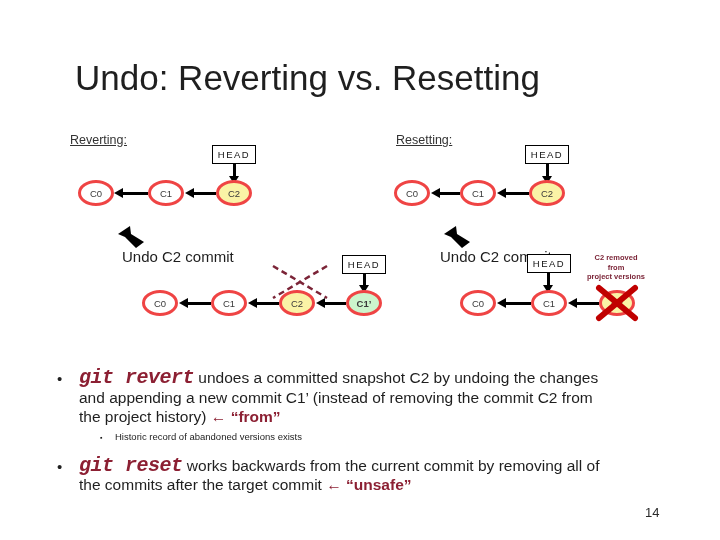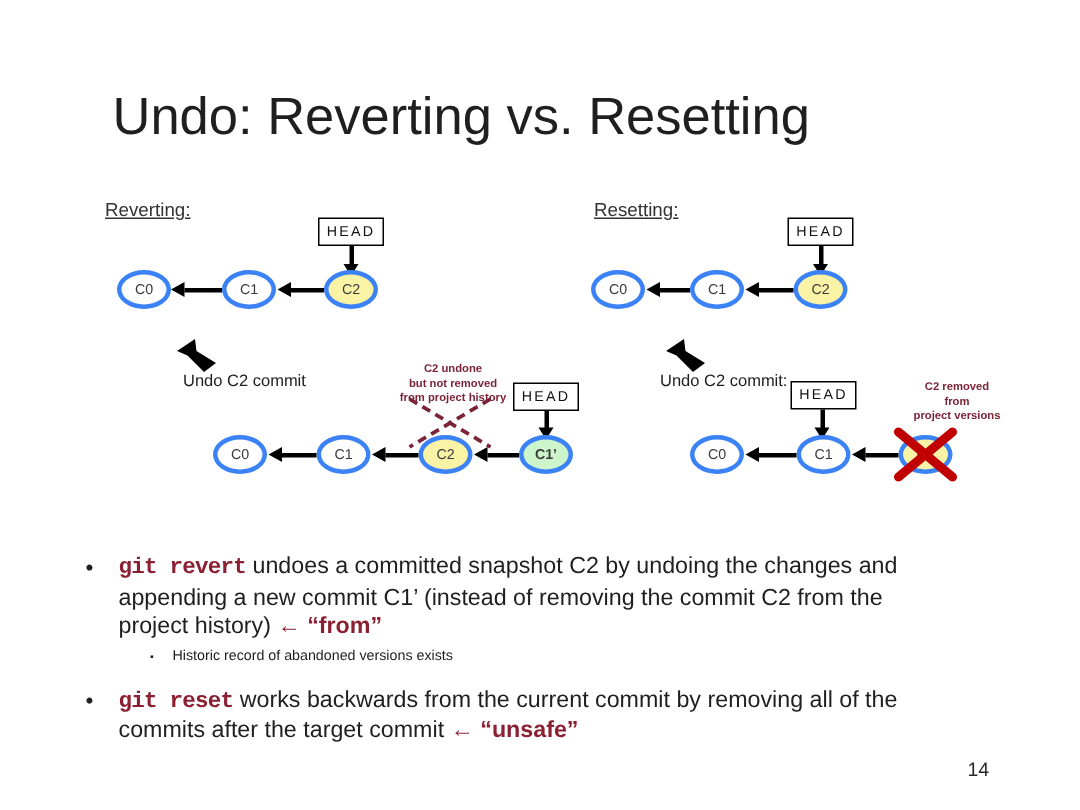--- a/index.html
+++ b/index.html
@@ -8,21 +8,21 @@
     font-family:"Liberation Sans", sans-serif; overflow:hidden; margin:0 auto;
     color:var(--text,#1f1f1f);
   }
   .title {
     position:absolute; left:75px; top:58px; font-size:35px; font-weight:400;
     color:var(--text,#1f1f1f); letter-spacing:0px; white-space:nowrap;
   }
   .sec-label { position:absolute; font-size:12.5px; color:#333;text-decoration:underline; }
   .node {
     position:absolute; width:36px; height:26px; box-sizing:border-box;
-    border:3px solid #3b82f6; border-radius:50%; background:#fff;
+    border:3px solid #ef4444; border-radius:50%; background:#fff;
     display:flex; align-items:center; justify-content:center;
     font-size:9.5px; color:#3a3a3a;
   }
   .node.yellow { background:var(--node-yellow,#faf3a6); }
   .node.green  { background:var(--node-green,#ccf5cc);font-weight:bold; }
   .head-box {
     position:absolute; width:44px; height:19px; box-sizing:border-box;
     border:1.5px solid #000; background:#fff;
     display:flex; align-items:center; justify-content:center;
     font-size:9.5px; letter-spacing:1.5px; color:#111;
@@ -32,34 +32,34 @@
     position:absolute; width:0; height:0;
     border-top:5px solid transparent; border-bottom:5px solid transparent;
     border-right:9px solid #000;
   }
   .vline { position:absolute; width:3px; background:#000; }
   .ahead-down {
     position:absolute; width:0; height:0;
     border-left:5px solid transparent; border-right:5px solid transparent;
     border-top:8px solid #000;
   }
-  .undo-label { position:absolute; font-size:11px; color:#1d1d1d; white-space:nowrap;text-align:right; }
+  .undo-label { position:absolute; font-size:15px; color:#1d1d1d; white-space:nowrap;text-align:right; }
   .annotation {
     position:absolute; font-size:7.5px; line-height:9.5px; font-weight:bold;
     color:var(--annotation,#7b2437); text-align:center;
   }
   .icon-wrap { position:absolute; }
   .xmark { position:absolute; }
   .bullets { position:absolute; left:57px; top:368px; width:660px; }
   .b-main { display:flex; }
   .b-dot { width:22px; font-size:15px; padding-top:2px; flex:none; }
   .b-text { font-size:15.5px; line-height:19.5px; width:535px; }
   .code {
     font-family:"Liberation Mono", monospace; font-weight:bold;
-    color:var(--accent,#8c2033); font-size:15px; letter-spacing:-0.5px;
+    color:var(--accent,#8c2033); font-size:20px; letter-spacing:-0.5px;font-style:italic;
   }
   .accent { color:var(--accent,#8c2033); font-weight:bold; }
   .sub { display:flex; margin:4px 0 12px 43px; font-size:9.5px; line-height:12px; color:#1d1d1d;align-items:center; }
   .sub-dot { width:15px; font-size:7px; padding-top:1px; flex:none; }
   .page-num { position:absolute; left:645px; top:505px; font-size:13px; color:#2a2a2a; }
 </style>
 </head>
 <body>
 
 <div class="slide">
@@ -90,25 +90,20 @@
   <div class="hline" style="left:440px;top:192px;width:20px"></div>
   <div class="ahead-left" style="left:497px;top:188px"></div>
   <div class="hline" style="left:506px;top:192px;width:23px"></div>
 
   <div class="icon-wrap" style="left:117px;top:225px;width:30px;height:24px">
     <svg width="30" height="24" viewBox="0 0 30 24">
         <path d="M13 1 L1 9 L8 12 L19 23 L27 17 L14 9 Z" fill="#000"></path>
       </svg>
   </div>
   <div class="undo-label" style="left:122px;top:248px">Undo C2 commit</div>
-  <div class="annotation" style="left:252px;top:241px;width:100px">
-    <div>C2 undone</div>
-    <div>but not removed</div>
-    <div>from project history</div>
-  </div>
   <div class="xmark" style="left:270px;top:264px">
     <svg width="60" height="36" viewBox="0 0 60 36">
       <line x1="3" y1="2" x2="57" y2="34" stroke="#7b2437" stroke-width="2.5" stroke-dasharray="6,4"></line>
       <line x1="57" y1="2" x2="3" y2="34" stroke="#7b2437" stroke-width="2.5" stroke-dasharray="6,4"></line>
     </svg>
   </div>
   <div class="head-box" style="left:342px;top:255px">HEAD</div>
   <div class="vline" style="left:363px;top:274px;height:12px"></div>
   <div class="ahead-down" style="left:359px;top:285px"></div>
   <div class="node" style="left:142px;top:290px">C0</div>
@@ -121,21 +116,21 @@
   <div class="hline" style="left:257px;top:302px;width:22px"></div>
   <div class="ahead-left" style="left:316px;top:298px"></div>
   <div class="hline" style="left:325px;top:302px;width:21px"></div>
 
   <div class="icon-wrap" style="left:443px;top:225px;width:30px;height:24px">
     <svg width="30" height="24" viewBox="0 0 30 24">
         <path d="M13 1 L1 9 L8 12 L19 23 L27 17 L14 9 Z" fill="#000"></path>
       </svg>
   </div>
   <div class="undo-label" style="left:440px;top:248px">Undo C2 commit:</div>
-  <div class="annotation" style="left:592px;top:253px;width:92px">
+  <div class="annotation" style="left:570px;top:253px;width:92px">
     <div>C2 removed</div>
     <div>from</div>
     <div>project versions</div>
   </div>
   <div class="head-box" style="left:527px;top:254px">HEAD</div>
   <div class="vline" style="left:547px;top:273px;height:13px"></div>
   <div class="ahead-down" style="left:543px;top:285px"></div>
   <div class="node" style="left:460px;top:290px">C0</div>
   <div class="node" style="left:531px;top:290px">C1</div>
   <div class="node yellow" style="left:599px;top:290px">C2</div>

